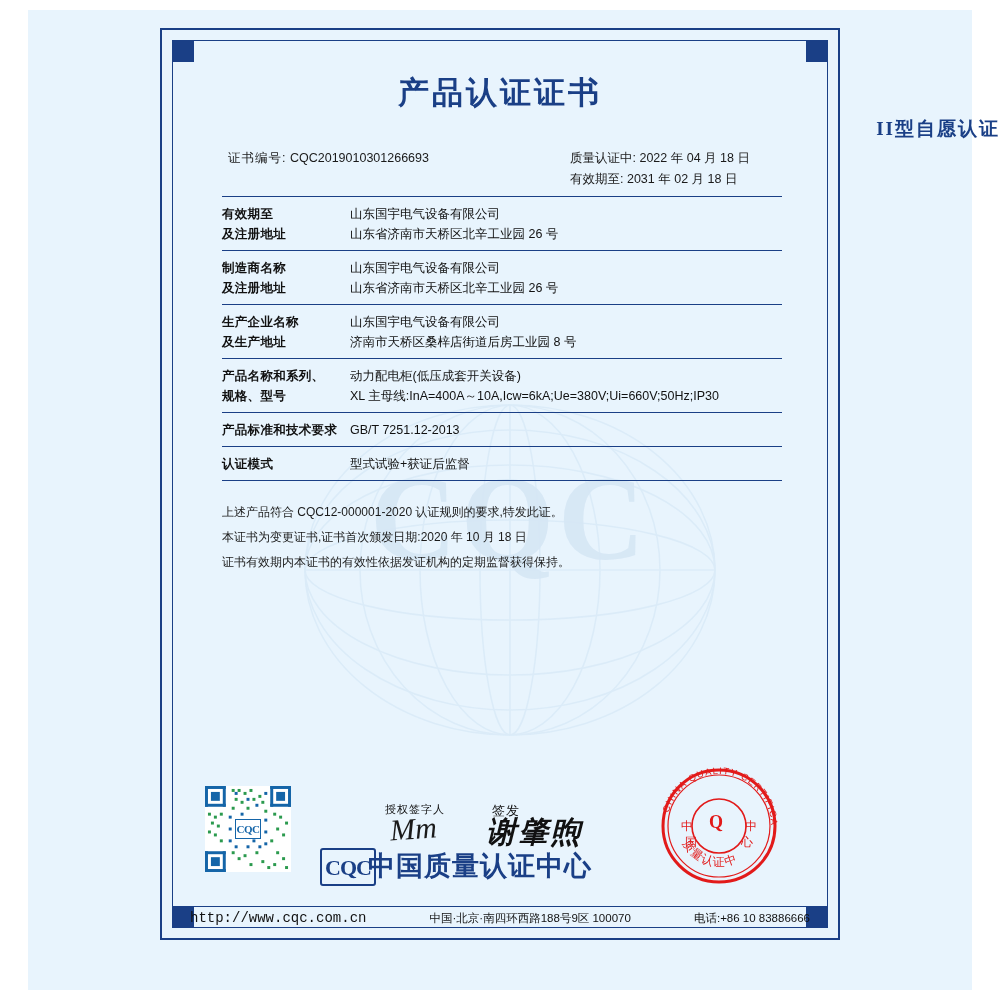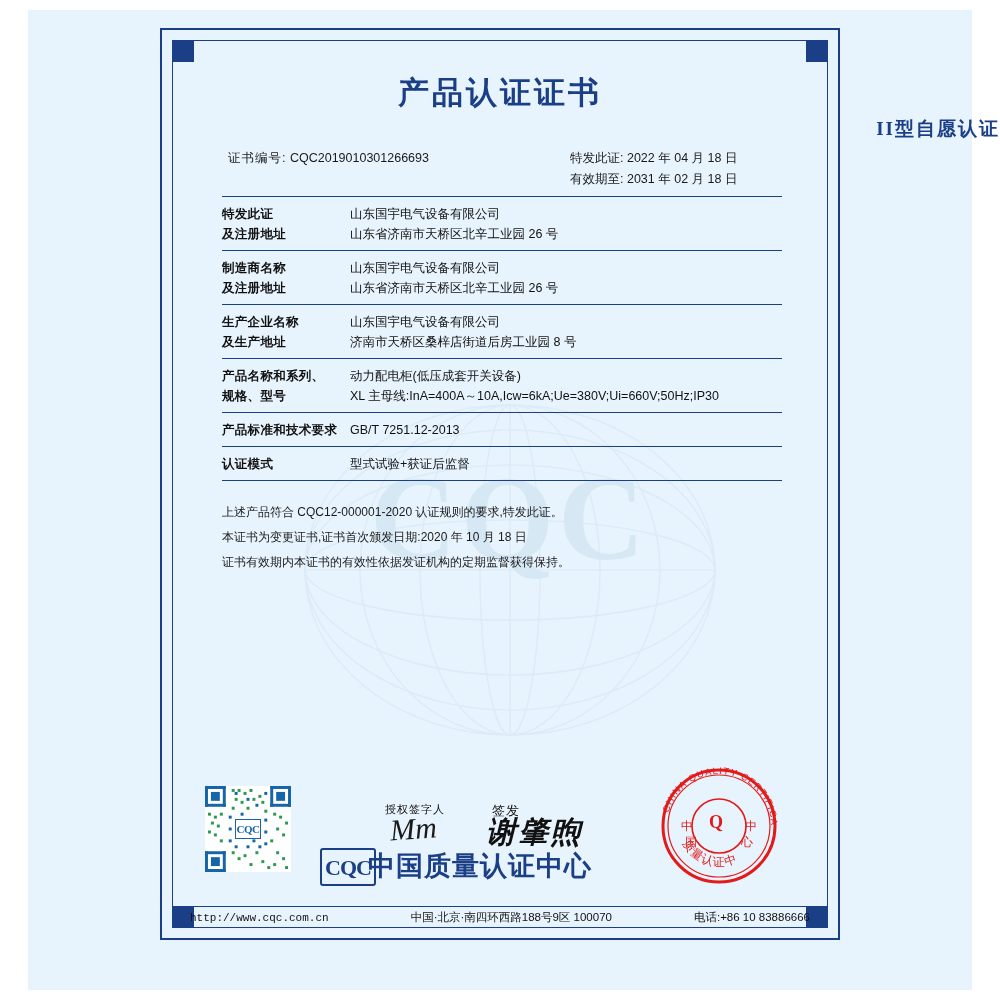--- a/index.html
+++ b/index.html
@@ -302,21 +302,21 @@
     position: absolute;
     left: 190px;
     top: 910px;
     width: 620px;
     display: flex;
     justify-content: space-between;
     align-items: center;
     font-size: 11.5px;
     color: #111;
   }
-  .footer .site { font-family: "Liberation Mono", monospace; font-size: 11px; }
+  .footer .site { font-family: "Liberation Mono", monospace; font-size: 14px; }
   .footer .addr { font-size: 11.5px; }
   .footer .tel { font-size: 11.5px; }
 </style>
 </head>
 <body>
 
 <div class="page">
 
   <div class="cert-bg"></div>
 
@@ -343,33 +343,33 @@
   <div class="corner br"></div>
 
   <div class="title-main">产品认证证书</div>
   <div class="title-sub">II型自愿认证</div>
 
   <div class="cert-no">
     <span class="lbl">证书编号:</span>
     <span>CQC2019010301266693</span>
   </div>
   <div class="issue-date">
-    <span>特发此证:</span>
+    <span>质量认证中:</span>
     <span>2022 年 04 月 18 日</span>
   </div>
   <div class="valid-date">
     <span>有效期至:</span>
     <span>2031 年 02 月 18 日</span>
   </div>
 
   <div class="fields">
 
     <div class="field-group">
       <div class="frow">
-        <div class="flabel">特发此证</div>
+        <div class="flabel">有效期至</div>
         <div class="fvalue">山东国宇电气设备有限公司</div>
       </div>
       <div class="frow">
         <div class="flabel">及注册地址</div>
         <div class="fvalue">山东省济南市天桥区北辛工业园 26 号</div>
       </div>
     </div>
 
     <div class="field-group">
       <div class="frow">

